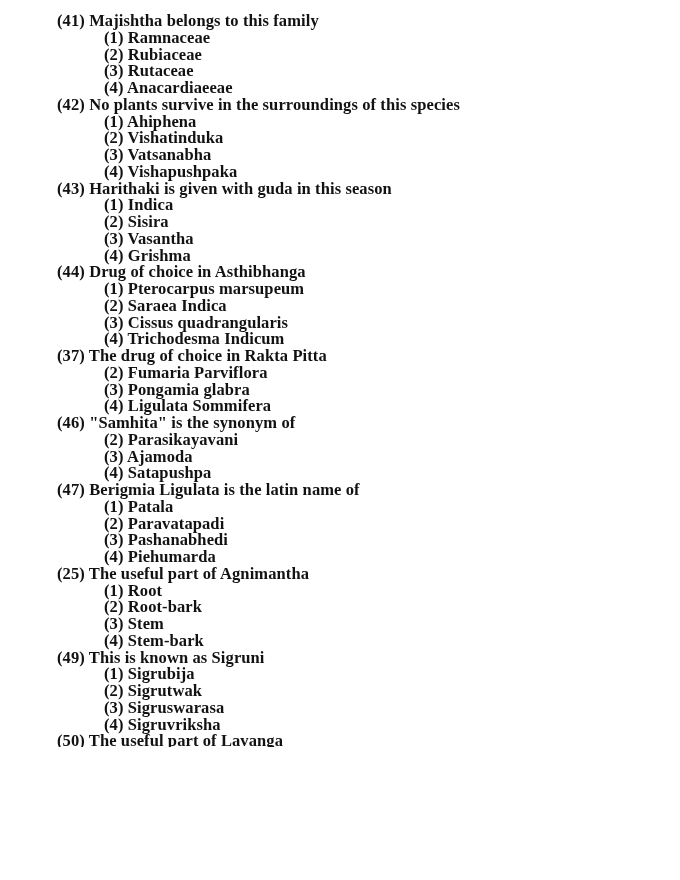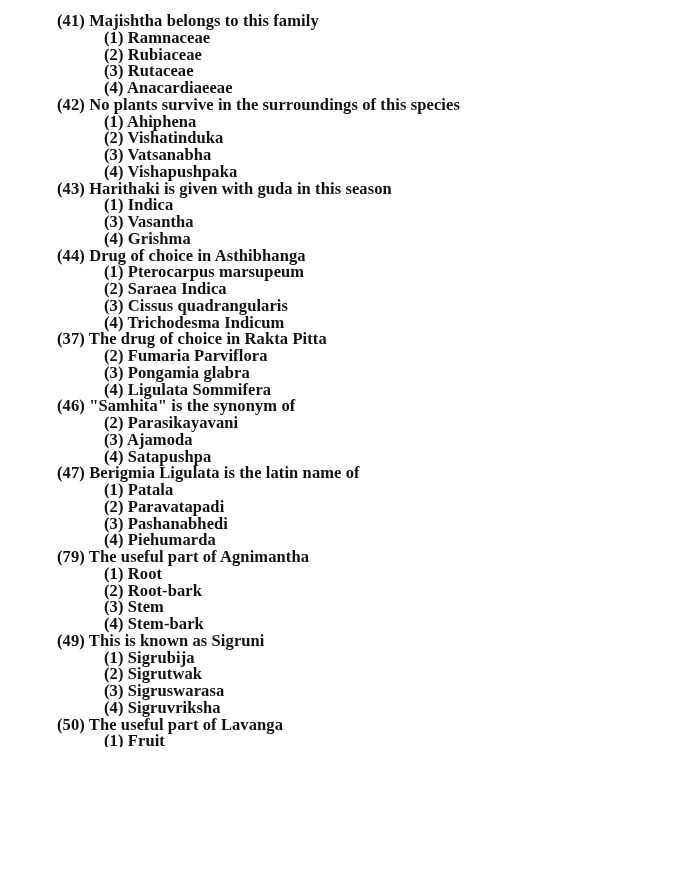--- a/index.html
+++ b/index.html
@@ -70,20 +70,21 @@
   <div class="opt-line"><span>(3)</span> <span>Vatsanabha</span></div>
 
   <div class="opt-line"><span>(4)</span> <span>Vishapushpaka</span></div>
 </div>
 
   <div class="question-block">
     <div class="q-line"><span>(43)</span> <span>Harithaki is given with guda in this season</span></div>
 
   <div class="opt-line"><span>(1)</span> <span>Indica</span></div>
 
+  <div class="opt-line"><span>(2)</span> <span>Sisira</span></div>
 
   <div class="opt-line"><span>(3)</span> <span>Vasantha</span></div>
 
   <div class="opt-line"><span>(4)</span> <span>Grishma</span></div>
 </div>
 
   <div class="question-block">
     <div class="q-line"><span>(44)</span> <span>Drug of choice in Asthibhanga</span></div>
 
   <div class="opt-line"><span>(1)</span> <span>Pterocarpus marsupeum</span></div>
@@ -123,21 +124,21 @@
   <div class="opt-line"><span>(1)</span> <span>Patala</span></div>
 
   <div class="opt-line"><span>(2)</span> <span>Paravatapadi</span></div>
 
   <div class="opt-line"><span>(3)</span> <span>Pashanabhedi</span></div>
 
   <div class="opt-line"><span>(4)</span> <span>Piehumarda</span></div>
 </div>
 
   <div class="question-block">
-    <div class="q-line"><span>(79)</span> <span>The useful part of Agnimantha</span></div>
+    <div class="q-line"><span>(25)</span> <span>The useful part of Agnimantha</span></div>
 
   <div class="opt-line"><span>(1)</span> <span>Root</span></div>
 
   <div class="opt-line"><span>(2)</span> <span>Root-bark</span></div>
 
   <div class="opt-line"><span>(3)</span> <span>Stem</span></div>
 
   <div class="opt-line"><span>(4)</span> <span>Stem-bark</span></div>
 </div>
 

